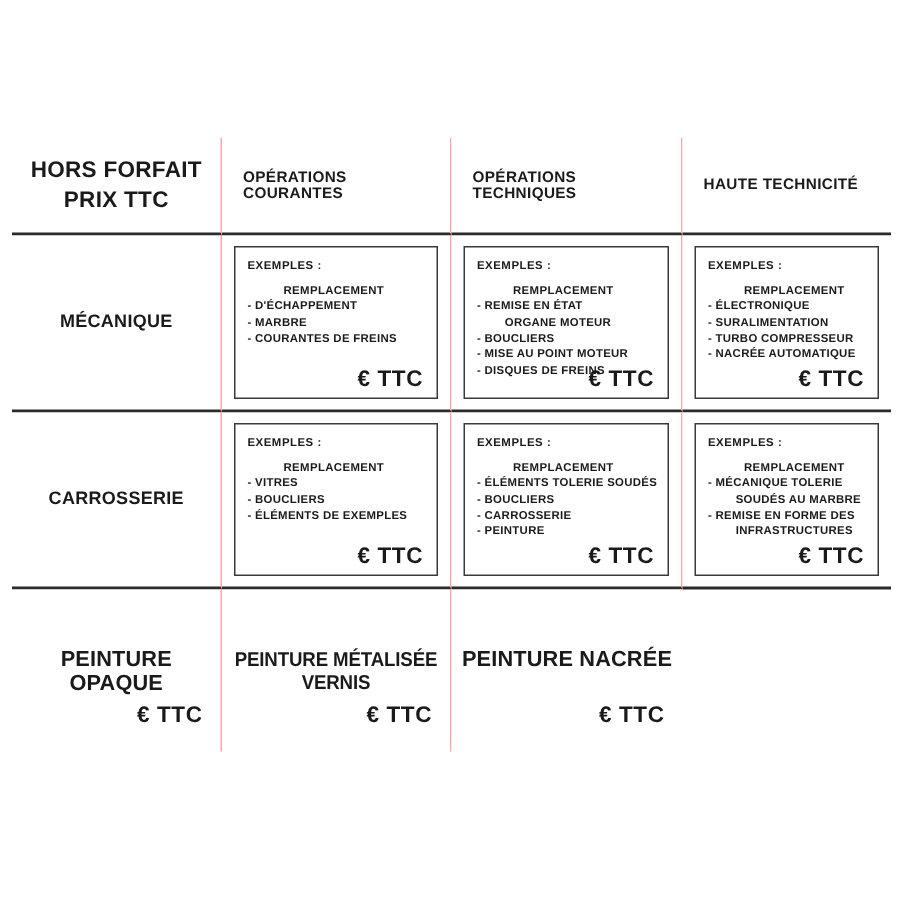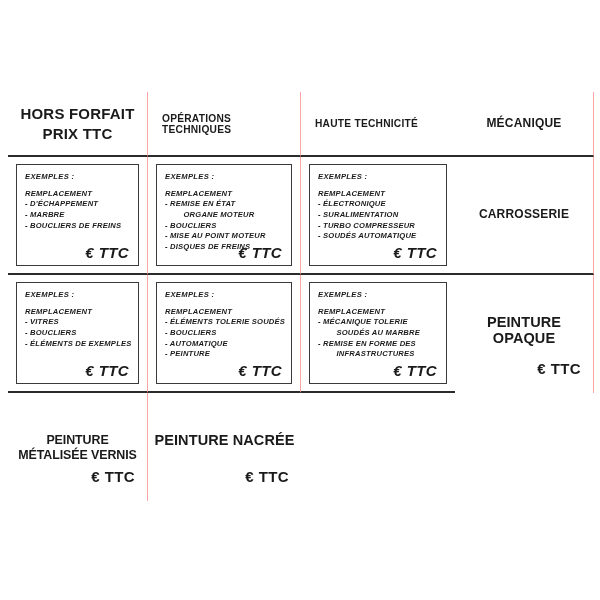--- a/index.html
+++ b/index.html
@@ -74,33 +74,33 @@
 
   
   .content { padding: 7px 8px 7px 8px; }
   .inner {
     position: relative;
     width: 100%;
     height: 100%;
     box-sizing: border-box;
     border: 1px solid #3a3a3a;
     padding: 7px 6px 4px 8px;
-    font-style: italic;
   }
   .ex {
     font-weight: bold;
     font-size: 7.6px;
     letter-spacing: 0.35px;
     margin-bottom: 8px;
   }
   .lead {
     font-weight: bold;
     font-size: 7.6px;
     letter-spacing: 0.25px;
     margin-bottom: 1px;
+    margin-left: 24px;
   }
   .items {
     list-style: none;
     margin: 0;
     padding: 0;
   }
   .items li {
     font-weight: bold;
     font-size: 7.6px;
     letter-spacing: 0.2px;
@@ -145,33 +145,34 @@
     letter-spacing: 0.4px;
   }
 </style>
 </head>
 <body>
 
 <div class="sheet">
   <div class="grid">
 
     <div class="cell rowlabel head">HORS FORFAIT<br>PRIX TTC</div>
+    <div class="cell colhead">OPÉRATIONS COURANTES</div>
     <div class="cell colhead">OPÉRATIONS TECHNIQUES</div>
     <div class="cell colhead col-last">HAUTE TECHNICITÉ</div>
 
     <div class="cell rowlabel">MÉCANIQUE</div>
 
     <div class="cell content">
       <div class="inner">
         <div class="ex">EXEMPLES :</div>
         <div class="lead">REMPLACEMENT</div>
         <ul class="items">
           <li>- D'ÉCHAPPEMENT</li>
           <li>- MARBRE</li>
-          <li>- BOUCLIERS DE FREINS</li>
+          <li>- COURANTES DE FREINS</li>
         </ul>
         <div class="ttc">€ TTC</div>
       </div>
     </div>
 
     <div class="cell content">
       <div class="inner">
         <div class="ex">EXEMPLES :</div>
         <div class="lead">REMPLACEMENT</div>
         <ul class="items">
@@ -186,21 +187,21 @@
     </div>
 
     <div class="cell content col-last">
       <div class="inner">
         <div class="ex">EXEMPLES :</div>
         <div class="lead">REMPLACEMENT</div>
         <ul class="items">
           <li>- ÉLECTRONIQUE</li>
           <li>- SURALIMENTATION</li>
           <li>- TURBO COMPRESSEUR</li>
-          <li>- SOUDÉS AUTOMATIQUE</li>
+          <li>- NACRÉE AUTOMATIQUE</li>
         </ul>
         <div class="ttc">€ TTC</div>
       </div>
     </div>
 
     <div class="cell rowlabel">CARROSSERIE</div>
 
     <div class="cell content">
       <div class="inner">
         <div class="ex">EXEMPLES :</div>
@@ -214,21 +215,21 @@
       </div>
     </div>
 
     <div class="cell content">
       <div class="inner">
         <div class="ex">EXEMPLES :</div>
         <div class="lead">REMPLACEMENT</div>
         <ul class="items">
           <li>- ÉLÉMENTS TOLERIE SOUDÉS</li>
           <li>- BOUCLIERS</li>
-          <li>- AUTOMATIQUE</li>
+          <li>- CARROSSERIE</li>
           <li>- PEINTURE</li>
         </ul>
         <div class="ttc">€ TTC</div>
       </div>
     </div>
 
     <div class="cell content col-last">
       <div class="inner">
         <div class="ex">EXEMPLES :</div>
         <div class="lead">REMPLACEMENT</div>

